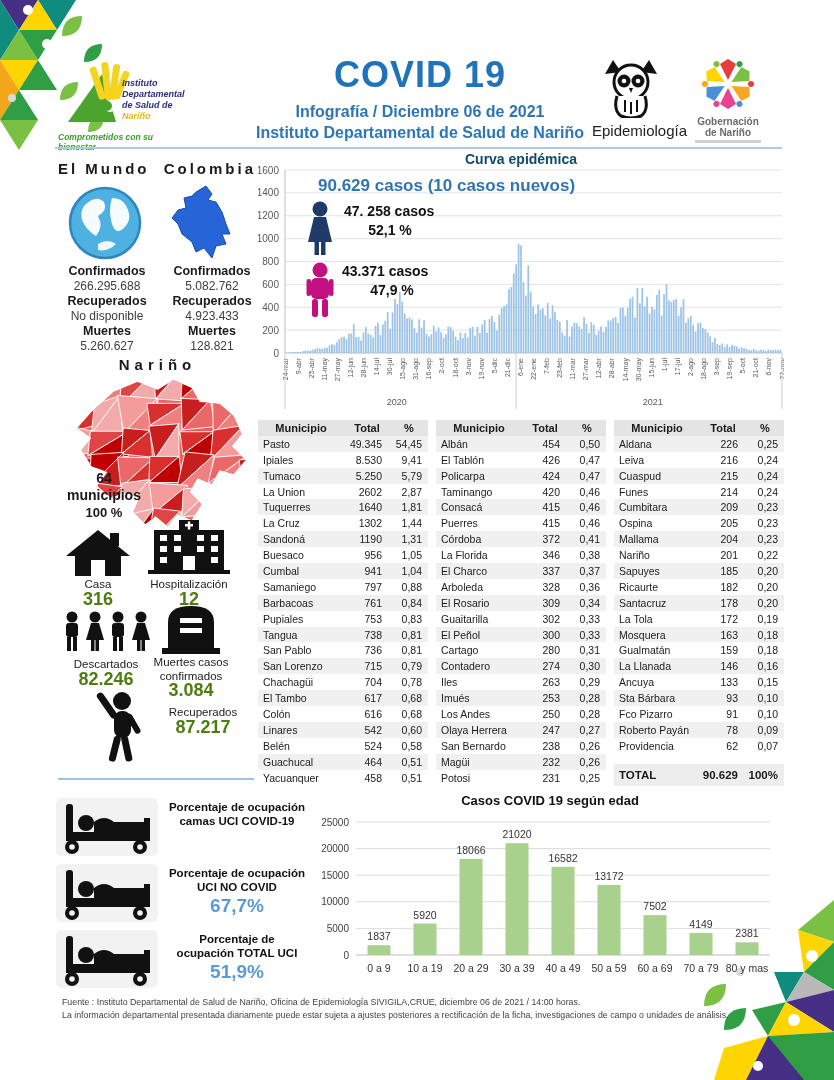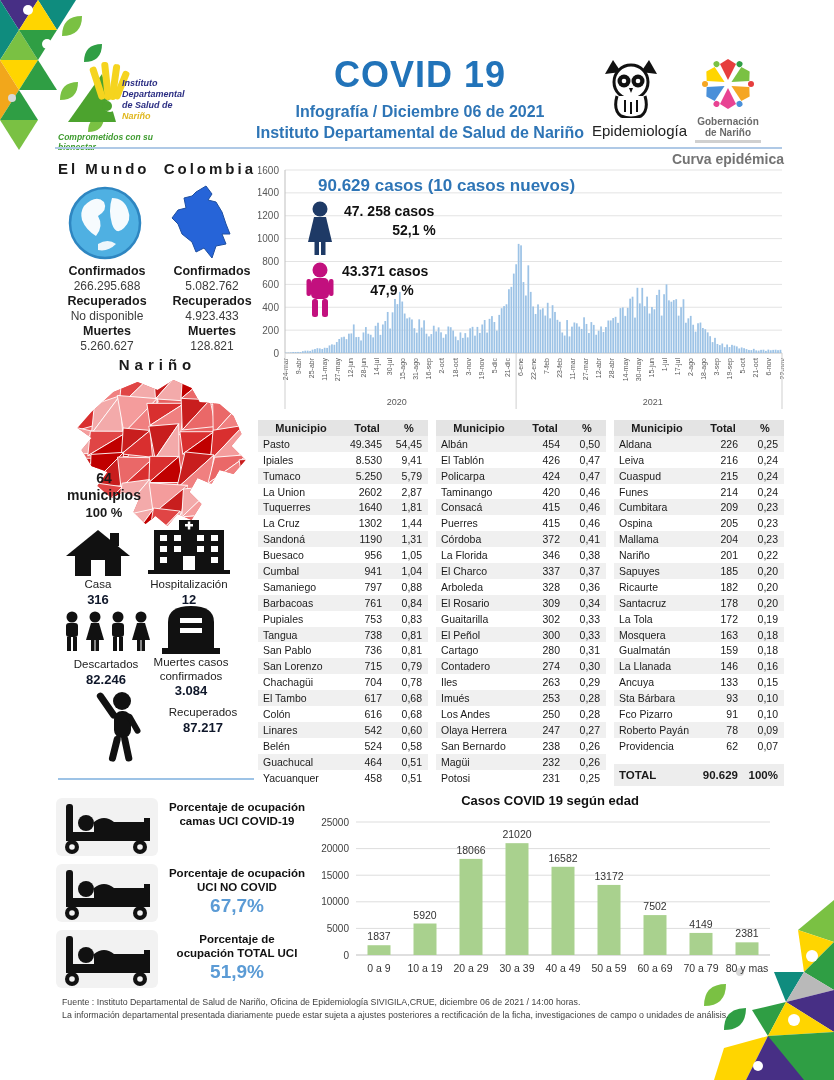--- a/index.html
+++ b/index.html
@@ -17,24 +17,24 @@
   .gob-line{font-size:10px;font-weight:bold;color:#6a6a6a;line-height:11px;}
   .gob-tagline{width:66px;height:3px;background:#d0d0d0;margin:2px auto 0;}
   .hrule{height:2px;background:#AFC9E6;}
   
   .wc-title{font-size:15px;font-weight:bold;letter-spacing:3px;display:flex;justify-content:space-between;}
   .stat-label{font-size:12.5px;font-weight:bold;line-height:15px;}
   .stat-value{font-size:12px;color:#3c3c3c;line-height:15px;}
   .narino-title{font-size:15px;font-weight:bold;letter-spacing:5px;}
   .muni-big{font-size:14px;font-weight:bold;line-height:17px;}
   .icon-label{font-size:11.5px;line-height:13.5px;color:#222;}
-  .icon-value{font-size:13px;font-weight:bold;line-height:15px;color:#0f172a;}
+  .icon-value{font-size:18px;font-weight:bold;line-height:15px;color:#4d7c0f;}
   .left-rule{height:2px;background:#9DC3E6;}
   
-  .curve-title{font-size:14px;font-weight:bold;color:#737373;text-align:right;}
+  .curve-title{font-size:14px;font-weight:bold;color:#0c4a6e;}
   .epi-head{font-size:17px;font-weight:bold;color:#2E75B6;}
   .sex-cases{font-size:14px;font-weight:bold;color:#111;}
   .sex-pct{font-size:14px;font-weight:bold;color:#111;}
   
   #muni-table{position:absolute;left:258px;top:420px;width:526px;height:372px;}
   .tgroup{position:absolute;top:0;width:170px;}
   .thead,.trow{display:grid;grid-template-columns:86px 46px 38px;height:15.9px;align-items:center;
                font-size:10.5px;color:#1a1a1a;}
   .thead{font-weight:bold;font-size:11px;background:#E4E4E4;}
   .trow.shade{background:#F0F0F0;}
@@ -719,21 +719,21 @@
 
   <svg class="abs" style="left:302px;top:201px" width="36" height="58">
     <g fill="#1E3A66">
       <circle cx="18" cy="8" r="7.5"></circle>
       <polygon points="12,16 24,16 30,41 6,41"></polygon>
       <rect x="12.5" y="41" width="4.5" height="13"></rect>
       <rect x="19" y="41" width="4.5" height="13"></rect>
     </g>
   </svg>
   <div class="abs sex-cases" style="left:344px;top:203px">47. 258 casos</div>
-  <div class="abs sex-pct center" style="left:364px;top:222px;width:100px">52,1 %</div>
+  <div class="abs sex-pct center" style="left:340px;top:222px;width:100px">52,1 %</div>
 
   <svg class="abs" style="left:304px;top:262px" width="32" height="56">
     <g fill="#C2107E">
       <circle cx="16" cy="8" r="7.5"></circle>
       <rect x="7" y="16" width="18" height="21" rx="5"></rect>
       <rect x="2.5" y="17" width="4.5" height="17" rx="2"></rect>
       <rect x="25" y="17" width="4.5" height="17" rx="2"></rect>
       <rect x="8" y="37" width="6" height="18" rx="2.5"></rect>
       <rect x="18" y="37" width="6" height="18" rx="2.5"></rect>
     </g>

